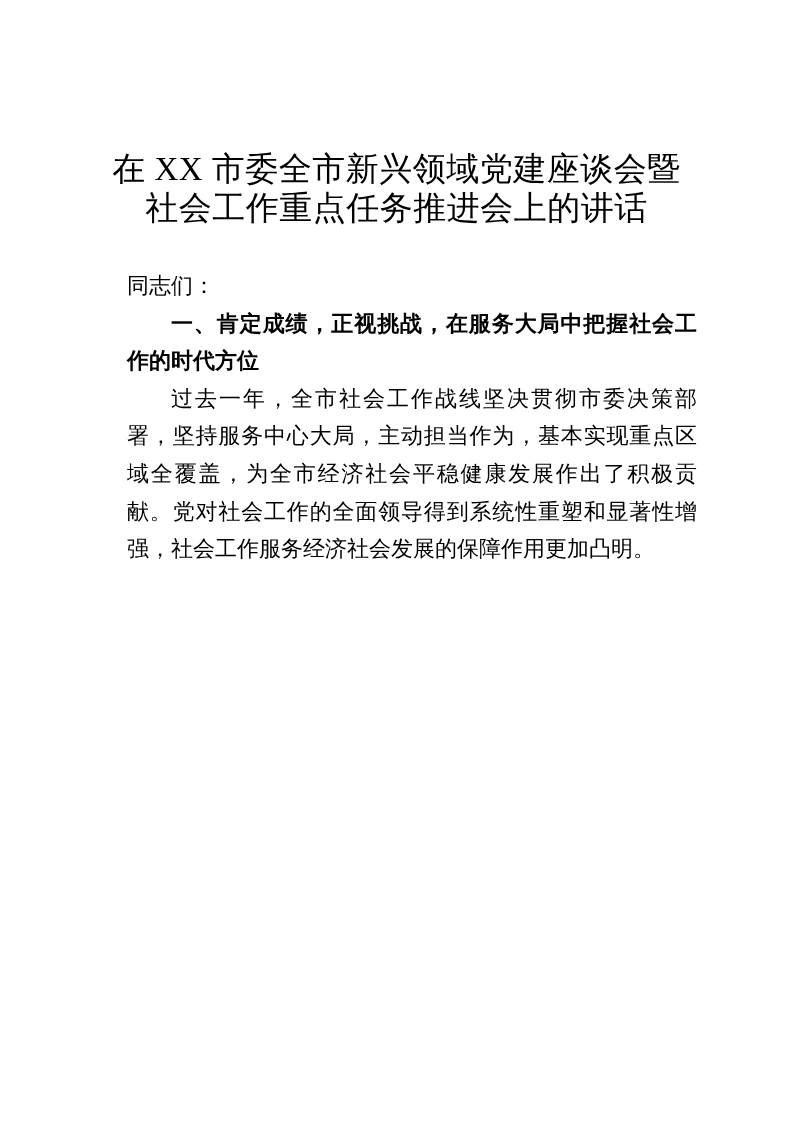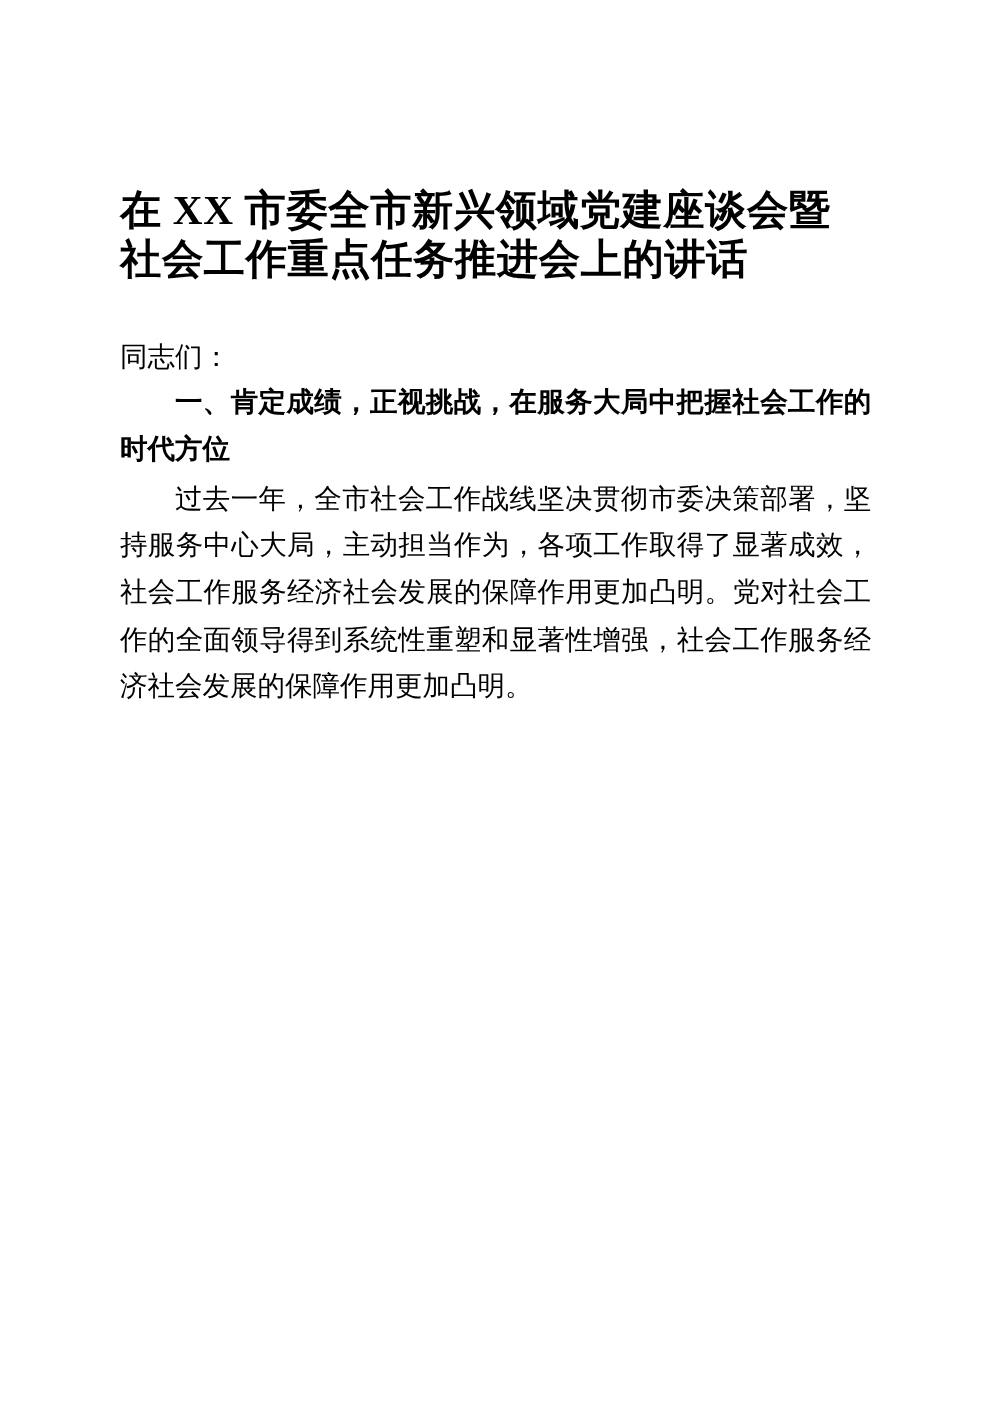--- a/index.html
+++ b/index.html
@@ -17,60 +17,61 @@
     font-family: "Liberation Serif", "DejaVu Serif", serif;
   }
   .content {
     margin: 0 96px;
     width: 601px;
   }
   .doc-title {
     margin-top: 150px;
     font-size: 33px;
     line-height: 38.5px;
-    font-weight: bold;
-    text-align: left;
+    font-weight: normal;
+    text-align: center;
     font-family: "Liberation Serif", "DejaVu Serif", serif;
     letter-spacing: 0.5px;
   }
   .doc-body {
     margin-top: 40px;
     font-size: 22px;
     line-height: 37.6px;
     text-align: justify;
     text-justify: inter-ideograph;
+    margin-left: 31px;
   }
   .doc-body p {
     margin: 0;
     padding: 0;
     text-indent: 2em;
     text-align: justify;
     text-align-last: left;
   }
   .salutation {
     text-indent: 0 !important;
   }
   .section-heading {
     font-weight: bold;
-    font-family: Liberation Mono, monospace;
+    font-family: Liberation Sans, sans-serif;
   }
 </style>
 </head>
 <body>
 
 <div class="page">
   <div class="content">
 
     <div class="doc-title">在 XX 市委全市新兴领域党建座谈会暨社会工作重点任务推进会上的讲话</div>
 
     <div class="doc-body">
 
       <p class="salutation">同志们：</p>
 
 
       <p class="section-heading">一、肯定成绩，正视挑战，在服务大局中把握社会工作的时代方位</p>
 
-      <p>过去一年，全市社会工作战线坚决贯彻市委决策部署，坚持服务中心大局，主动担当作为，各项工作取得了显著成效，社会工作服务经济社会发展的保障作用更加凸明。党对社会工作的全面领导得到系统性重塑和显著性增强，社会工作服务经济社会发展的保障作用更加凸明。</p>
+      <p>过去一年，全市社会工作战线坚决贯彻市委决策部署，坚持服务中心大局，主动担当作为，基本实现重点区域全覆盖，为全市经济社会平稳健康发展作出了积极贡献。党对社会工作的全面领导得到系统性重塑和显著性增强，社会工作服务经济社会发展的保障作用更加凸明。</p>
 
 
     </div>
   </div>
 </div>
 
 </body></html>

